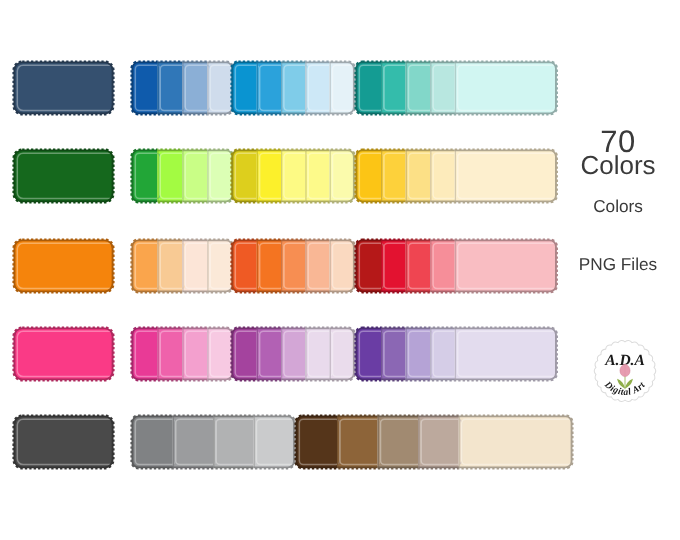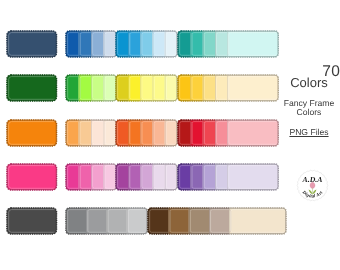--- a/index.html
+++ b/index.html
@@ -3,24 +3,24 @@
 <meta charset="utf-8">
 <style>
   html,body{margin:0;padding:0;}
   body{width:340px;height:270px;background:#ffffff;overflow:hidden;
        font-family:"Liberation Sans",sans-serif;
        -webkit-font-smoothing:antialiased;text-rendering:geometricPrecision;}
   #stage{position:relative;width:340px;height:270px;background:#ffffff;}
   .frame{position:absolute;}
   .frame svg{display:block;}
   .info-block{position:absolute;left:278px;width:62px;text-align:center;color:#3a3a3a;}
-  .count{font-size:15.5px;line-height:12px;letter-spacing:.2px;text-align:right;}
+  .count{font-size:15.5px;line-height:12px;letter-spacing:.2px;}
   .count-label{font-size:13px;line-height:9px;}
   .prod{font-size:8.6px;line-height:9.3px;}
-  .meta{font-size:8.6px;line-height:9.3px;text-decoration:underline;}
+  .meta{font-size:8.6px;line-height:9.3px;}
   #logo{position:absolute;left:296px;top:169px;width:33px;height:33px;}
 </style>
 </head>
 <body>
 
 <div id="stage">
   <div id="palette">
       <div>
         <div class="frame" style="left: 4.6px; top: 28.7px;">
           <svg width="53.5" height="29.9" viewBox="0 0 53.5 29.9">
@@ -1272,21 +1272,20 @@
         </div>
       </div>
     </div>
 
   <div class="info-block" style="top:65.5px">
     <div class="count">70</div>
     <div class="count-label">Colors</div>
   </div>
 
   <div class="info-block" style="top:99px">
-    <div class="prod">Fancy Frame</div>
     <div class="prod">Colors</div>
   </div>
 
   <div class="info-block" style="top:127.5px">
     <div class="meta">PNG Files</div>
   </div>
 
 
   <div id="logo"><svg width="33" height="33" viewBox="2.6 2.6 34.8 34.8">
         <path d="M20.00 4.60Q22.07 2.95 23.69 5.05Q26.09 3.94 27.16 6.36Q29.75 5.87 30.21 8.47Q32.85 8.61 32.67 11.25Q35.20 12.02 34.40 14.54Q36.67 15.89 35.29 18.14Q37.17 20.00 35.29 21.86Q36.67 24.11 34.40 25.46Q35.20 27.98 32.67 28.75Q32.85 31.39 30.21 31.53Q29.75 34.13 27.16 33.64Q26.09 36.06 23.69 34.95Q22.07 37.05 20.00 35.40Q17.93 37.05 16.31 34.95Q13.91 36.06 12.84 33.64Q10.25 34.13 9.79 31.53Q7.15 31.39 7.33 28.75Q4.80 27.98 5.60 25.46Q3.33 24.11 4.71 21.86Q2.83 20.00 4.71 18.14Q3.33 15.89 5.60 14.54Q4.80 12.02 7.33 11.25Q7.15 8.61 9.79 8.47Q10.25 5.87 12.84 6.36Q13.91 3.94 16.31 5.05Q17.93 2.95 20.00 4.60Z" fill="#ffffff" stroke="#dcdcdc" stroke-width="0.55"></path>

